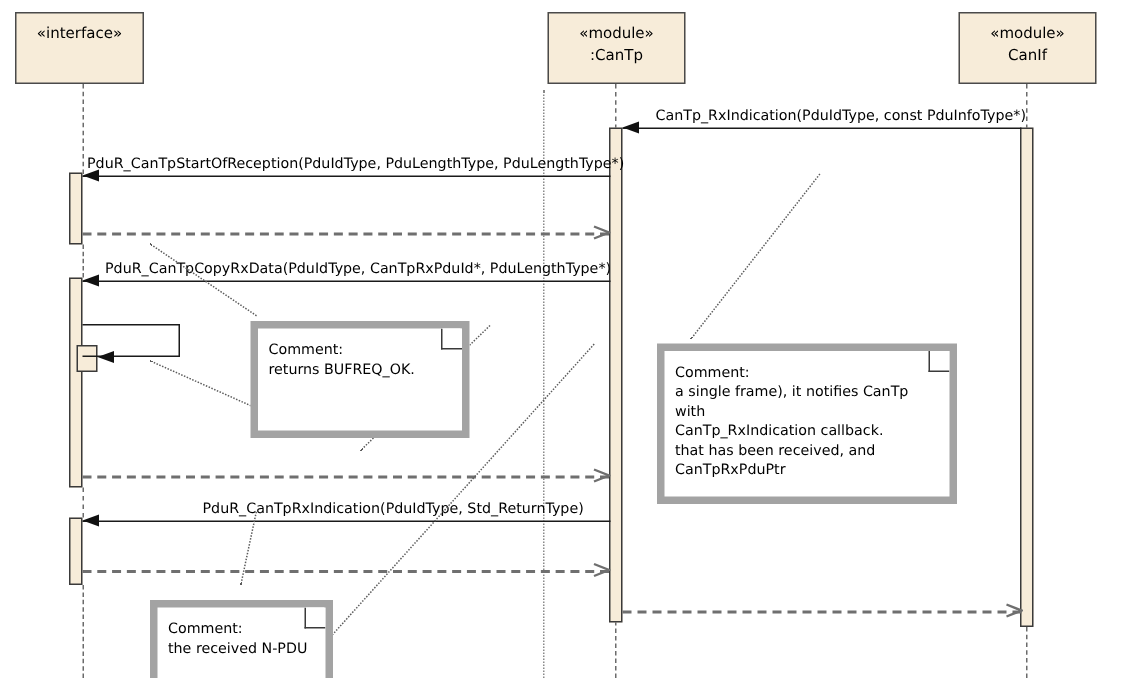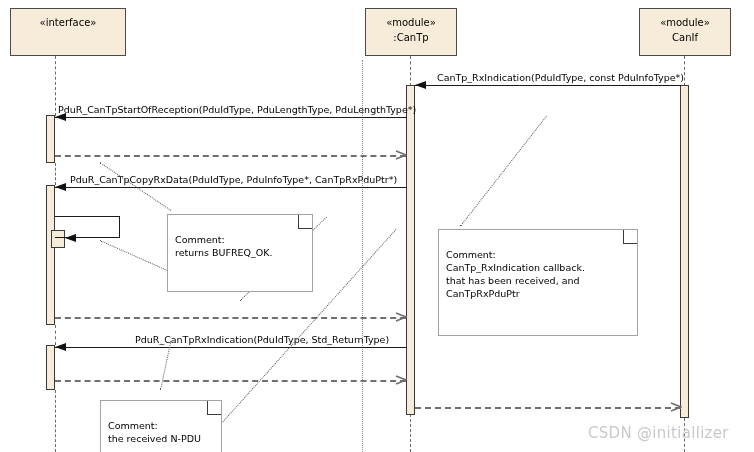--- a/index.html
+++ b/index.html
@@ -75,26 +75,26 @@
     border:1px solid #1a1a1a;
     border-left:none;
     box-sizing:border-box;
     background:transparent;
   }
 
   
   .note{
     position:absolute;
     background:#ffffff;
-    border:1px solid #a3a3a3;
+    border:5px solid #a3a3a3;
     box-sizing:border-box;
     font-size:9.5px;
     line-height:13px;
     color:#000;
-    padding:18px 7px 4px 7px;
+    padding:8px 7px 4px 7px;
     overflow:hidden;
   }
   .note .fold{
     position:absolute;top:0;right:0;
     width:13px;height:13px;
     background:#ffffff;
     border-left:1px solid #3a3a3a;
     border-bottom:1px solid #3a3a3a;
   }
   .note .fold:after{
@@ -115,21 +115,21 @@
     color:#c9c9c9;
     white-space:nowrap;
     letter-spacing:.3px;
   }
 </style>
 </head>
 <body>
 
 <div id="canvas">
 
-  <div class="head" style="left:10px;top:8px;width:116px;height:48px;">
+  <div class="head" style="left:10px;top:8px;width:86px;height:48px;">
     <span class="stereo">«interface»</span>
     <span class="nm"></span>
   </div>
 
   <div class="head" style="left:365px;top:8px;width:92px;height:48px;">
     <span class="stereo">«module»</span>
     <span class="nm">:CanTp</span>
   </div>
 
   <div class="head" style="left:639px;top:8px;width:92px;height:48px;">
@@ -173,21 +173,21 @@
   <div class="msg ret" style="left:55px;top:155px;width:351px;">
     <div class="line"></div>
     <svg class="openarrow" viewBox="0 0 12 10">
       <polyline points="1,1 11,5 1,9" fill="none" stroke="#6f6f6f" stroke-width="1.6"></polyline>
     </svg>
   </div>
 
   <div class="msg" style="left:55px;top:187px;width:352px;">
     <div class="line"></div>
     <div class="arrowhead arrow-left"></div>
-    <span class="label" style="left:15px;">PduR_CanTpCopyRxData(PduIdType, PduInfoType*, CanTpRxPduPtr*)</span>
+    <span class="label" style="left:15px;">PduR_CanTpCopyRxData(PduIdType, CanTpRxPduId*, PduLengthType*)</span>
   </div>
 
   <div class="selfloop" style="left:55px;top:216px;width:65px;height:22px;"></div>
   <div class="msg" style="left:65px;top:238px;width:52px;">
     <div class="arrowhead arrow-left"></div>
   </div>
 
   <div class="msg ret" style="left:55px;top:317px;width:351px;">
     <div class="line"></div>
     <svg class="openarrow" viewBox="0 0 12 10">
@@ -224,27 +224,27 @@
 
   <div class="note" style="left:167px;top:214px;width:146px;height:78px;">
     <div class="fold"></div>
     <p>Comment:</p>
     <p>returns BUFREQ_OK.</p>
   </div>
 
   <div class="note" style="left:438px;top:229px;width:200px;height:107px;">
     <div class="fold"></div>
     <p>Comment:</p>
+    <p>a single frame), it notifies CanTp with</p>
     <p>CanTp_RxIndication callback.</p>
     <p>that has been received, and CanTpRxPduPtr</p>
 
   </div>
 
   <div class="note" style="left:100px;top:400px;width:122px;height:60px;">
     <div class="fold"></div>
     <p>Comment:</p>
     <p>the received N-PDU</p>
 
   </div>
 
-  <div class="watermark" style="left:588px;top:424px;">CSDN @initiallizer</div>
 
 </div>
 
 </body></html>

